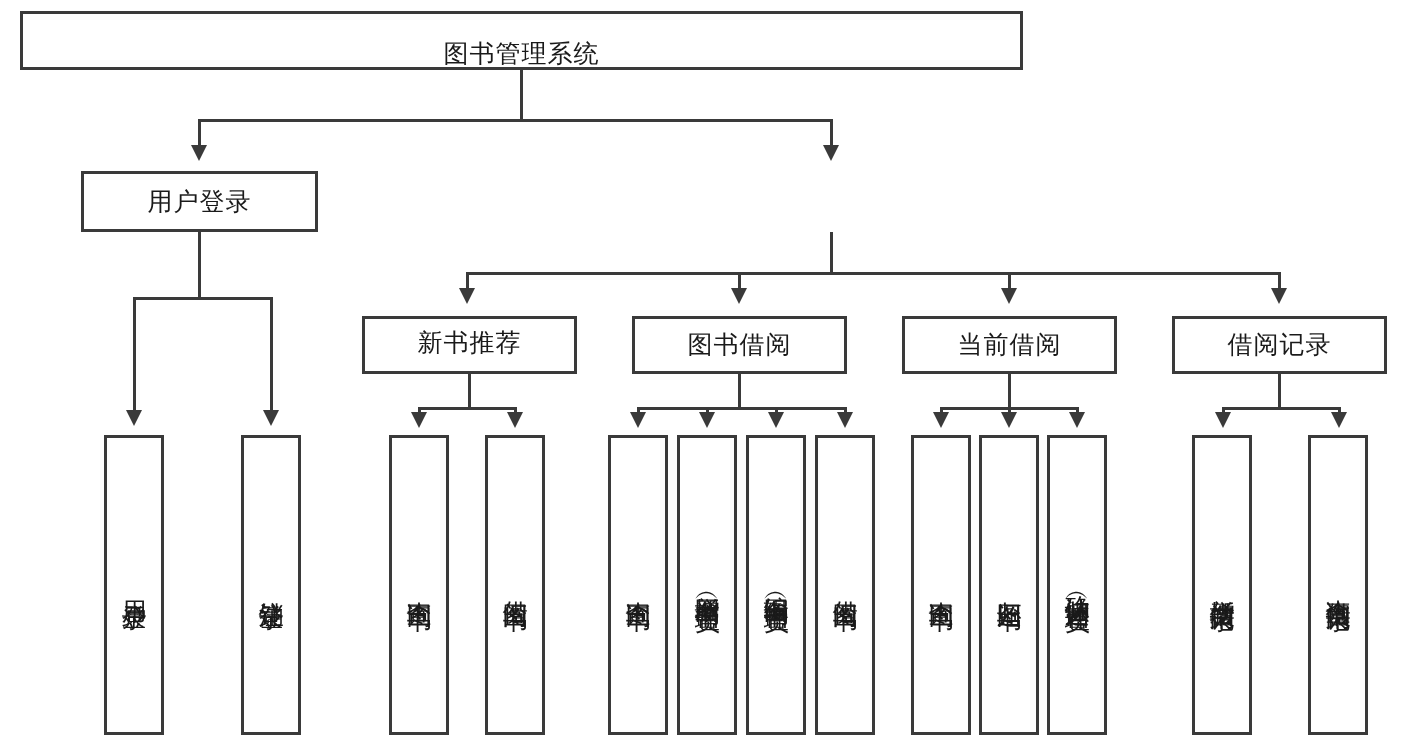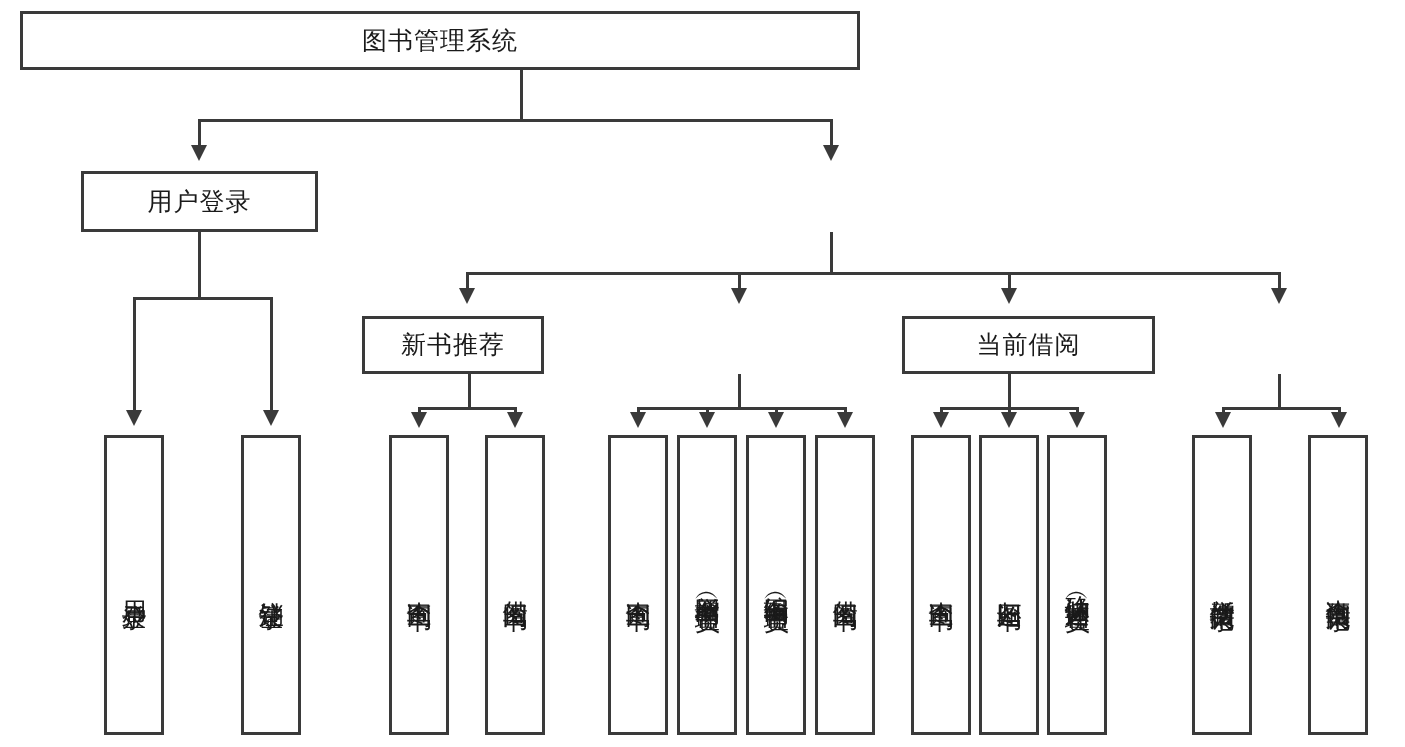--- a/index.html
+++ b/index.html
@@ -60,21 +60,21 @@
     color:#b9b9b9;
     white-space:nowrap;
     font-family:"Liberation Sans","DejaVu Sans",sans-serif;
   }
 </style>
 </head>
 <body>
 
 <div id="stage">
 
-  <div class="node horiz" style="left:20px;top:11px;width:840px;height:59px;">
+  <div class="node horiz" style="left:20px;top:11px;width:1003px;height:59px;align-items:flex-end;">
     <span>图书管理系统</span>
   </div>
 
   <div class="ln v" style="left:520px;top:70px;height:50px;"></div>
   <div class="ln h" style="left:198px;top:119px;width:634px;"></div>
   <div class="ln v" style="left:198px;top:119px;height:28px;"></div>
   <div class="arrow" style="left:191px;top:145px;"></div>
   <div class="ln v" style="left:830px;top:119px;height:28px;"></div>
   <div class="arrow" style="left:823px;top:145px;"></div>
 
@@ -93,25 +93,31 @@
   <div class="ln h" style="left:466px;top:272px;width:814px;"></div>
   <div class="ln v" style="left:466px;top:272px;height:18px;"></div>
   <div class="arrow" style="left:459px;top:288px;"></div>
   <div class="ln v" style="left:738px;top:272px;height:18px;"></div>
   <div class="arrow" style="left:731px;top:288px;"></div>
   <div class="ln v" style="left:1008px;top:272px;height:18px;"></div>
   <div class="arrow" style="left:1001px;top:288px;"></div>
   <div class="ln v" style="left:1278px;top:272px;height:18px;"></div>
   <div class="arrow" style="left:1271px;top:288px;"></div>
 
-  <div class="node horiz" style="left:362px;top:316px;width:182px;height:58px;">
+  <div class="node horiz" style="left:362px;top:316px;width:215px;height:58px;font-family:Liberation Mono, monospace;">
     <span>新书推荐</span>
   </div>
-  <div class="node horiz" style="left:902px;top:316px;width:253px;height:58px;">
+  <div class="node horiz" style="left:632px;top:316px;width:215px;height:58px;">
+    <span>图书借阅</span>
+  </div>
+  <div class="node horiz" style="left:902px;top:316px;width:215px;height:58px;">
     <span>当前借阅</span>
+  </div>
+  <div class="node horiz" style="left:1172px;top:316px;width:215px;height:58px;">
+    <span>借阅记录</span>
   </div>
 
   <div class="ln v" style="left:468px;top:374px;height:34px;"></div>
   <div class="ln h" style="left:418px;top:407px;width:99px;"></div>
   <div class="ln v" style="left:418px;top:407px;height:7px;"></div>
   <div class="arrow" style="left:411px;top:412px;"></div>
   <div class="ln v" style="left:514px;top:407px;height:7px;"></div>
   <div class="arrow" style="left:507px;top:412px;"></div>
 
   <div class="ln v" style="left:738px;top:374px;height:34px;"></div>

